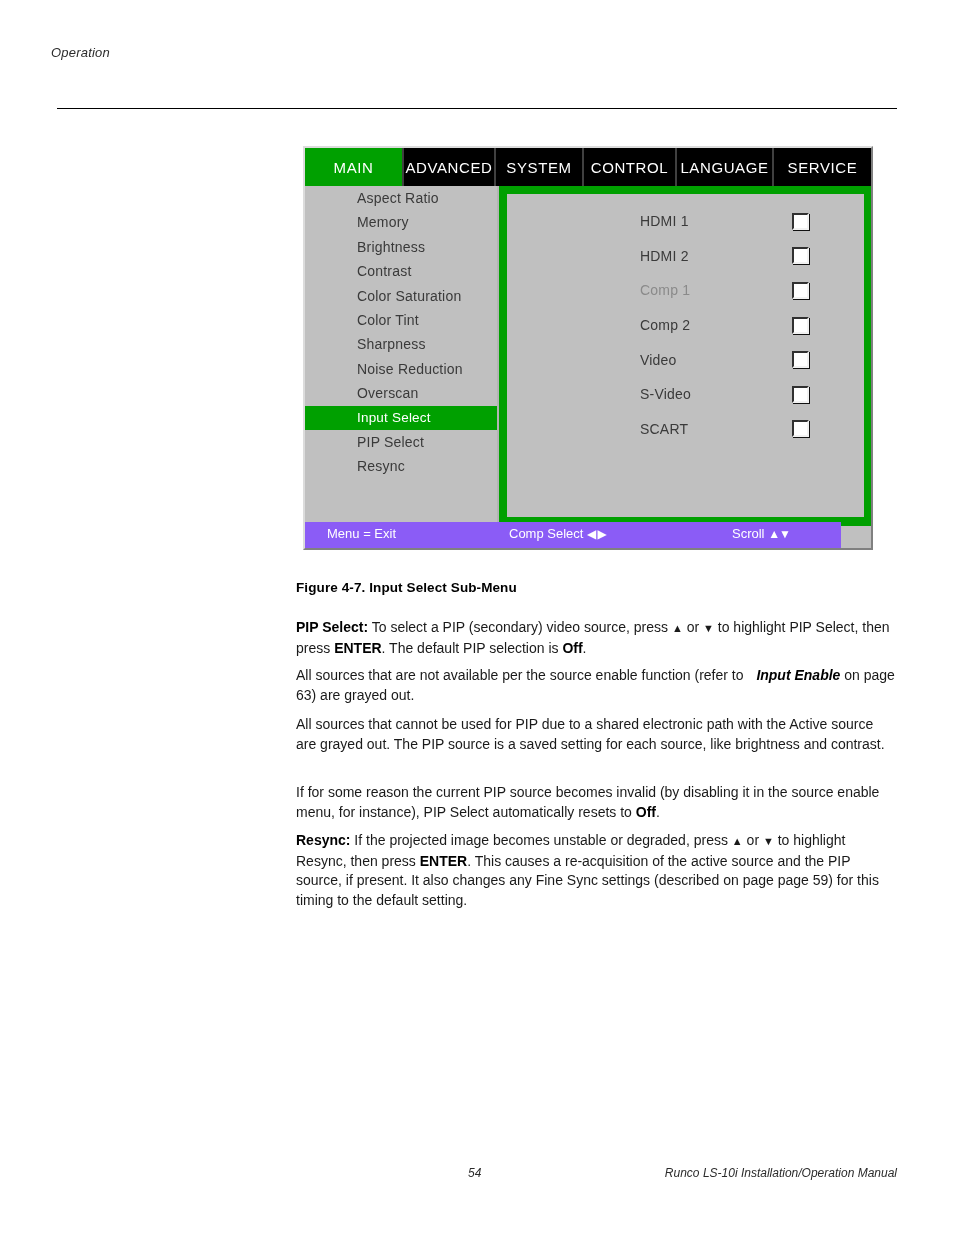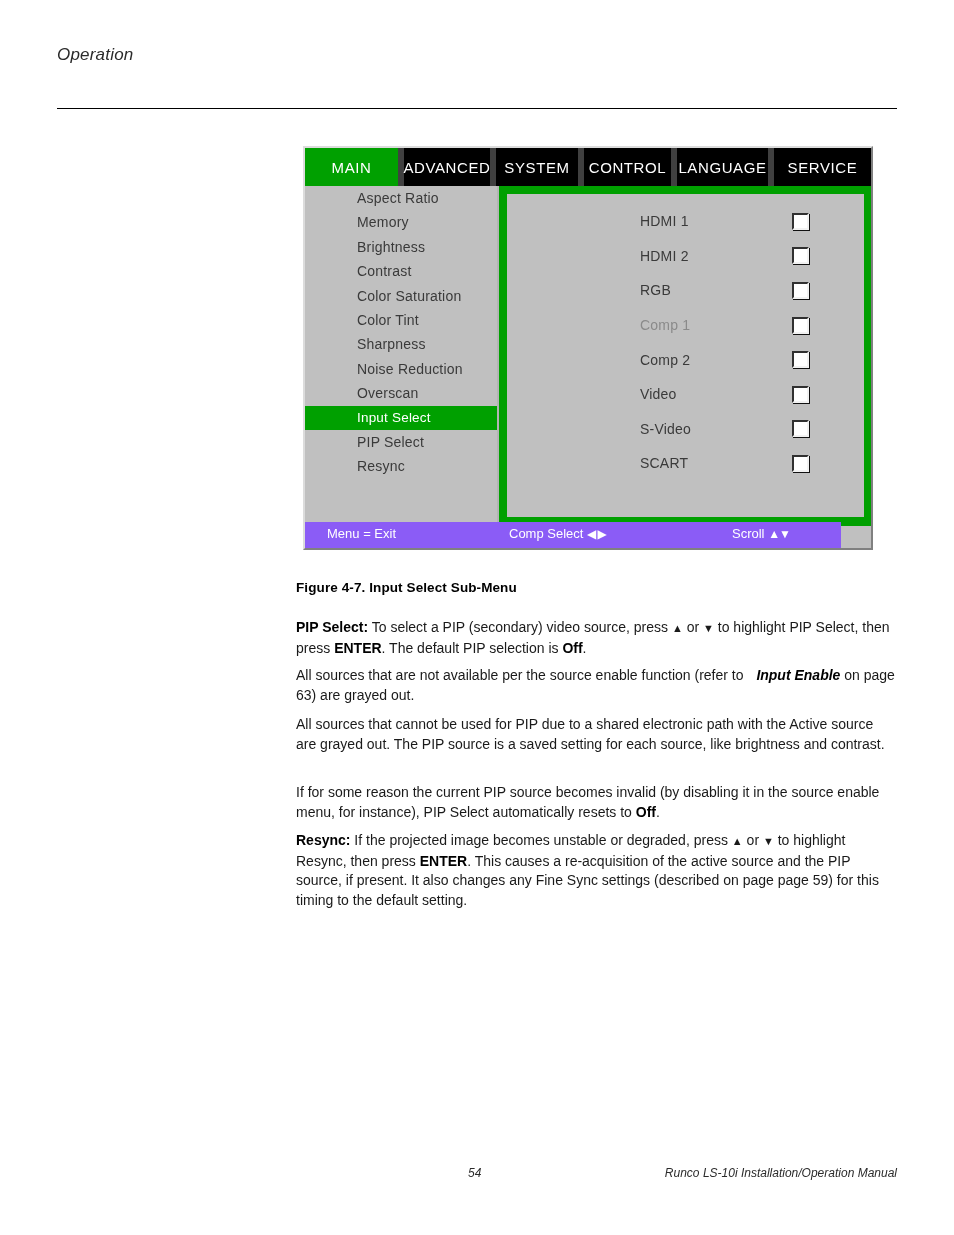--- a/index.html
+++ b/index.html
@@ -12,24 +12,24 @@
     height: 1235px;
     position: relative;
     font-family: "Liberation Sans", sans-serif;
     color: #000000;
     overflow: hidden;
   }
 
   
   .page-header {
     position: absolute;
-    left: 57px;
+    left: 51px;
     top: 45px;
     font-style: italic;
-    font-size: 17px;
+    font-size: 13px;
     color: #2b2b2b;
     letter-spacing: 0.2px;
   }
   .header-rule {
     position: absolute;
     left: 57px;
     top: 108px;
     width: 840px;
     height: 1px;
     background: #000000;
@@ -62,21 +62,21 @@
   }
   .tab {
     flex: 0 0 auto;
     background: #000000;
     color: #ffffff;
     font-size: 15px;
     letter-spacing: 0.6px;
     display: flex;
     align-items: center;
     justify-content: center;
-    border-right: 6px solid #404040;
+    border-right: 2px solid #404040;
     box-sizing: border-box;
     height: 38px;
   }
   .tab:last-child { border-right: none; }
   .tab.active { background: #00a000; }
   .tab-w1 { width: 99px; }
   .tab-w2 { width: 92px; }
   .tab-w3 { width: 88px; }
   .tab-w4 { width: 93px; }
   .tab-w5 { width: 97px; }
@@ -281,24 +281,20 @@
 
       <div class="src-row">
         <span class="src-label">HDMI 1</span>
         <span class="checkbox"></span>
       </div>
       <div class="src-row">
         <span class="src-label">HDMI 2</span>
         <span class="checkbox"></span>
       </div>
       <div class="src-row">
-        <span class="src-label">RGB</span>
-        <span class="checkbox"></span>
-      </div>
-      <div class="src-row">
         <span class="src-label dim">Comp 1</span>
         <span class="checkbox"></span>
       </div>
       <div class="src-row">
         <span class="src-label">Comp 2</span>
         <span class="checkbox"></span>
       </div>
       <div class="src-row">
         <span class="src-label">Video</span>
         <span class="checkbox"></span>

